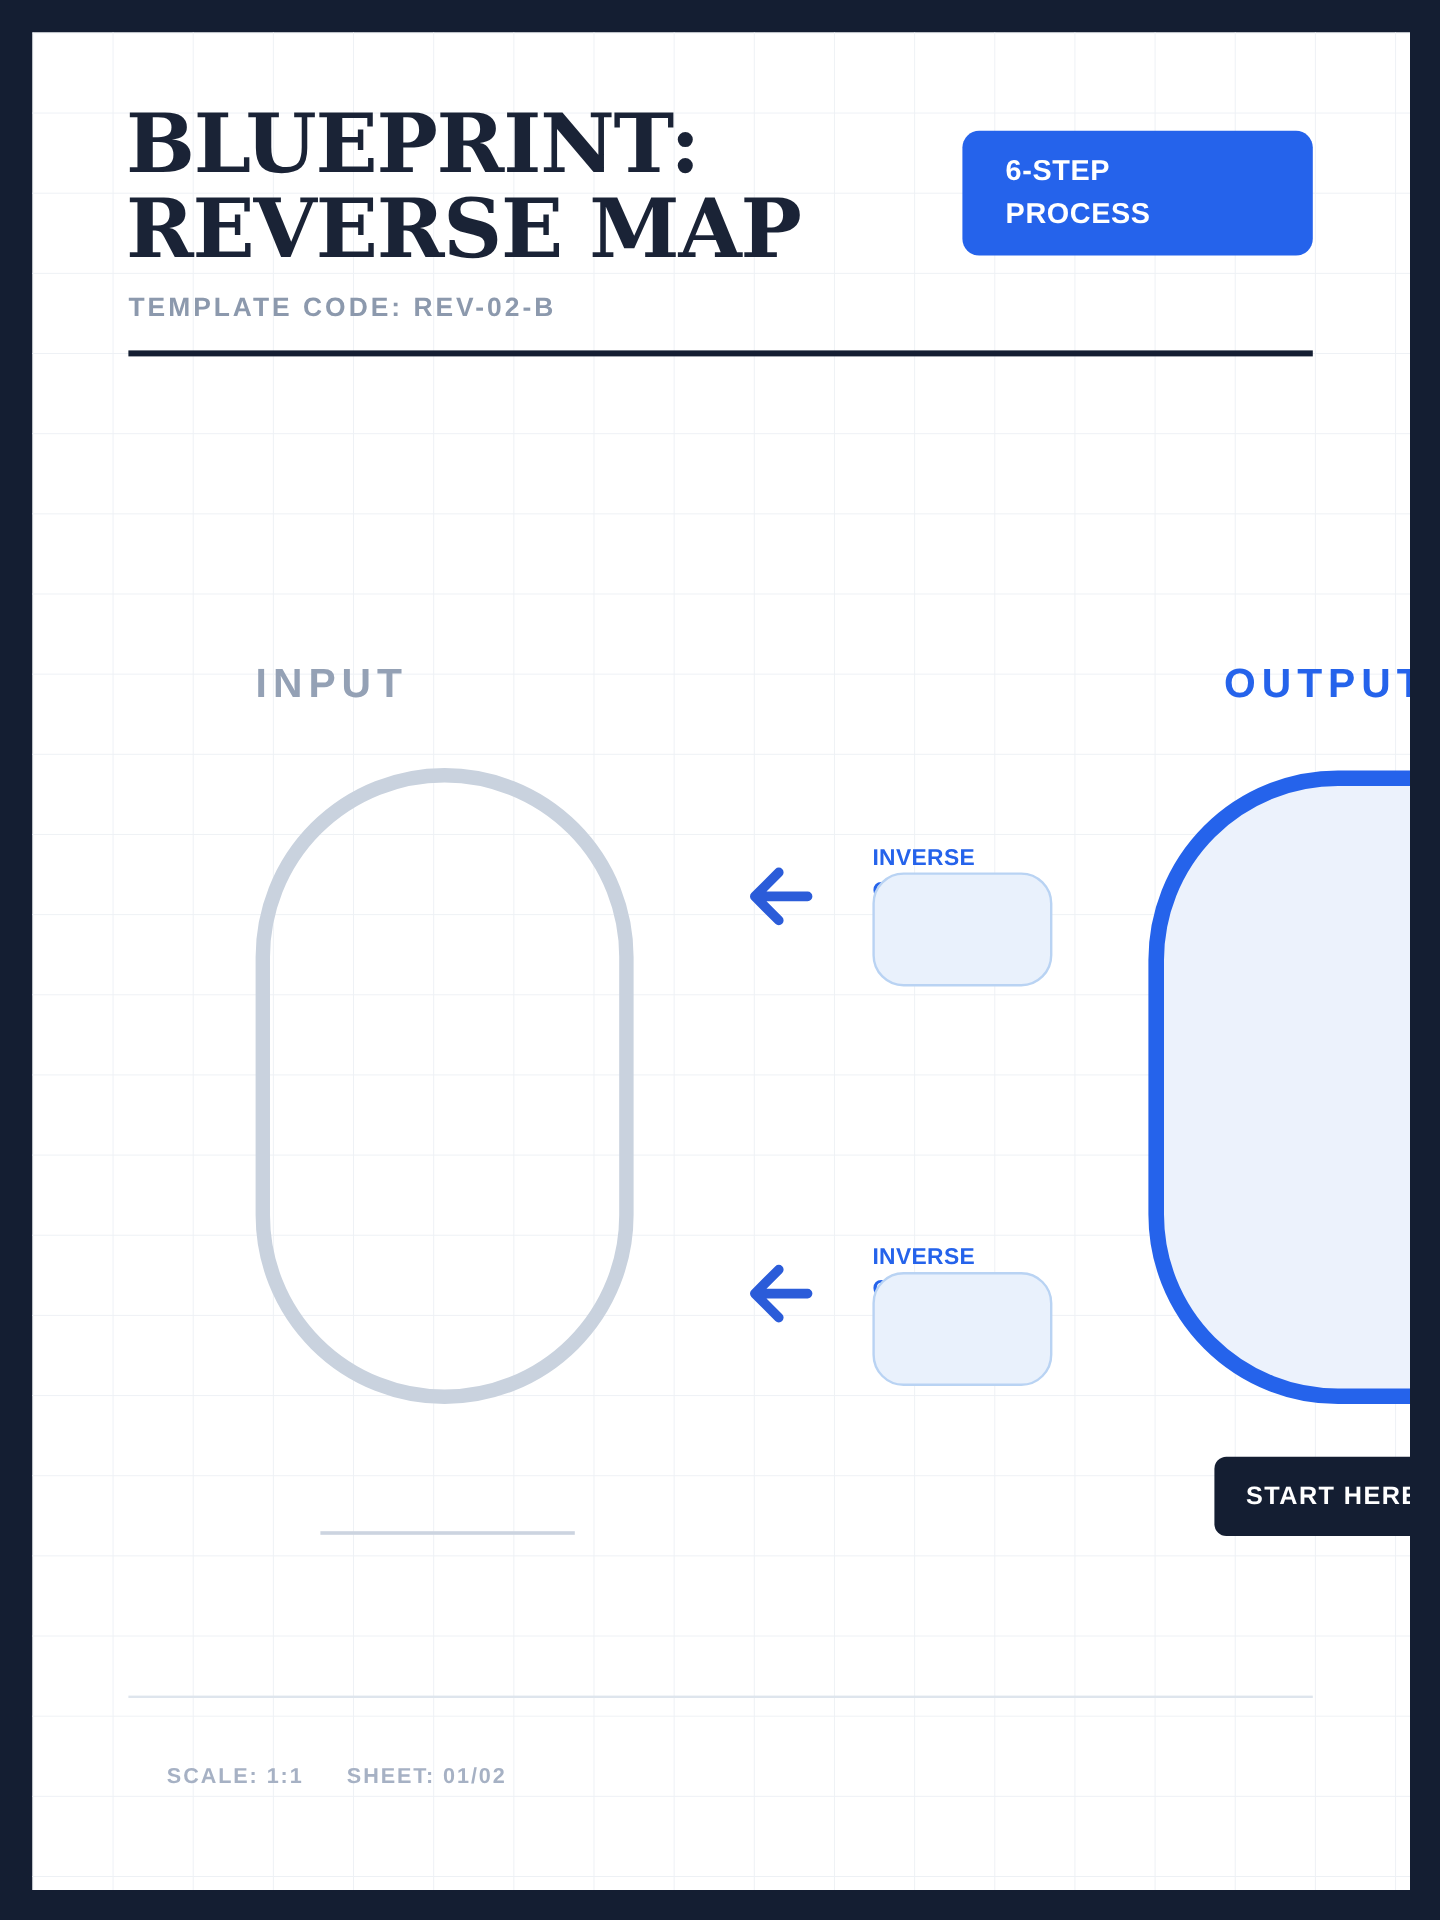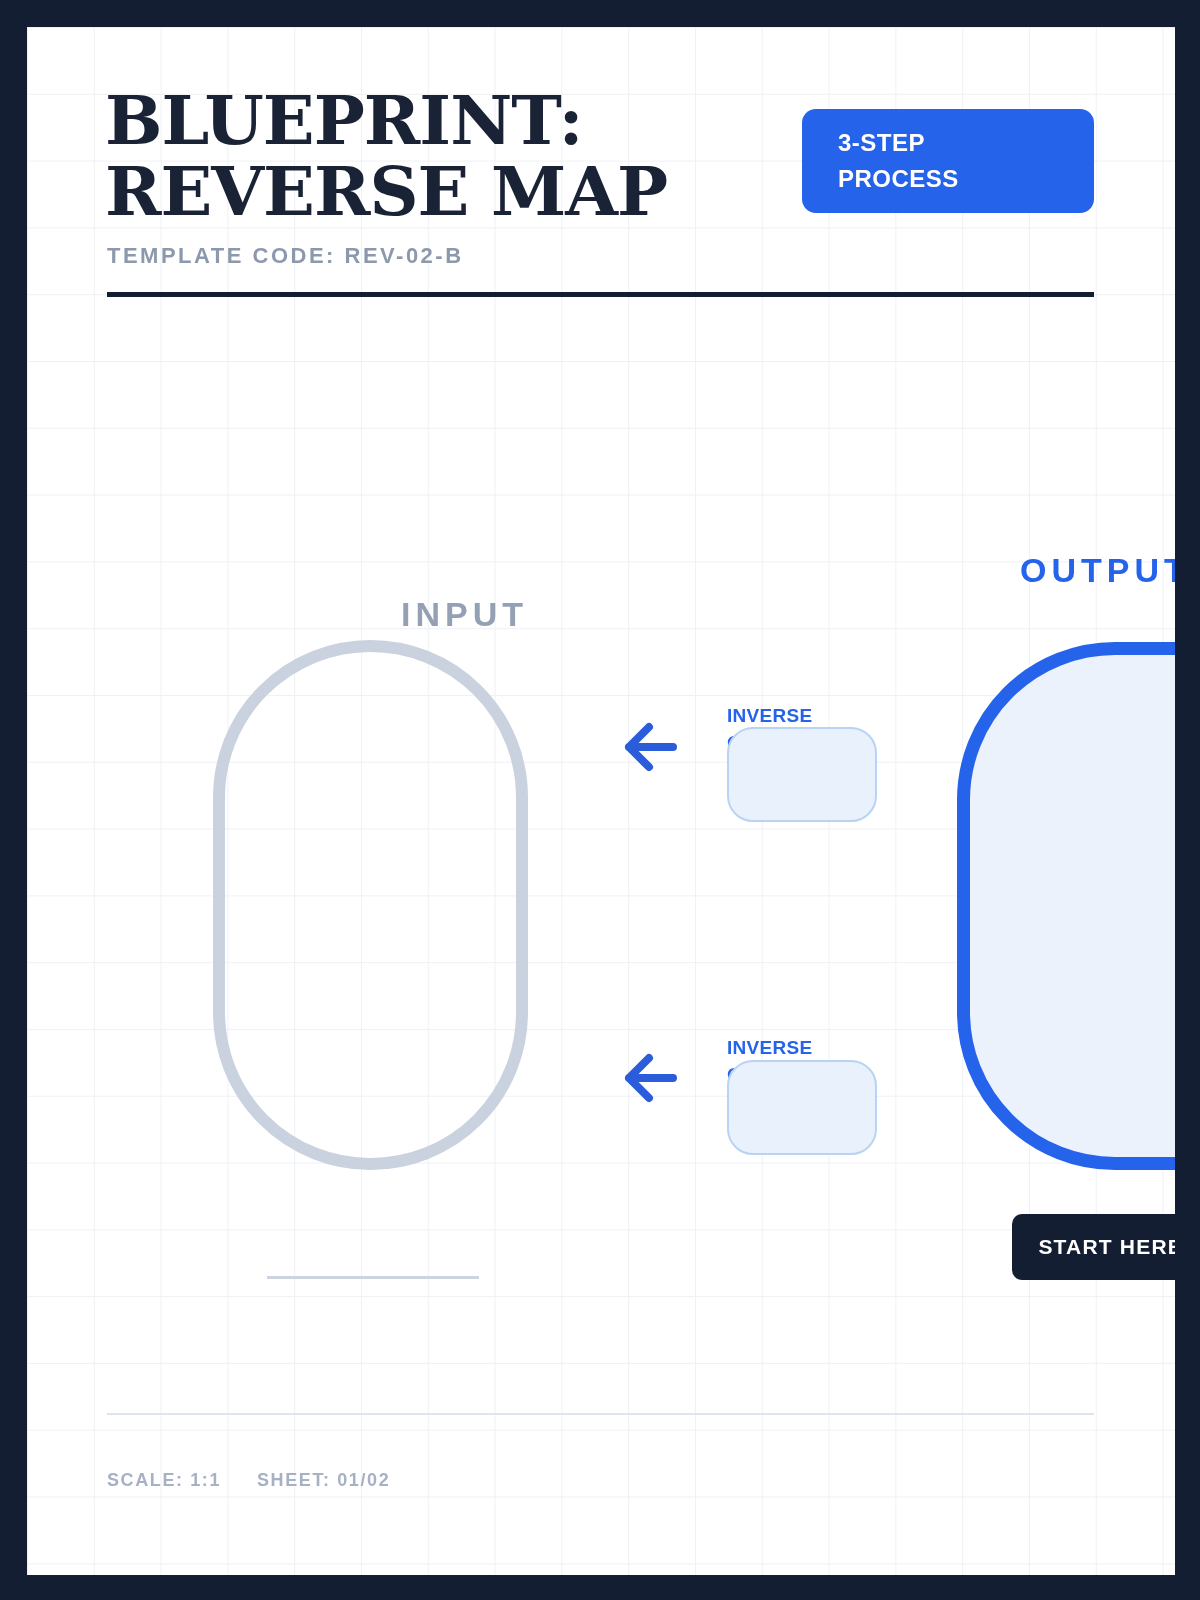--- a/index.html
+++ b/index.html
@@ -66,23 +66,22 @@
   .col-label {
     position: absolute;
     top: 524px;
     font-weight: bold;
     font-size: 34px;
     letter-spacing: 5px;
     white-space: nowrap;
   }
   .input-label {
     left: 186px; width: 315px;
-    text-align: right;
+    text-align: left;
     color: #94a1b5;
-    margin-top: 44px;
   }
   .output-label {
     left: 993px;
     color: #2563eb;
   }
   .input-pill {
     position: absolute;
     left: 186px; top: 613px;
     width: 315px; height: 530px;
     border: 12px solid #c9d2de;
@@ -160,31 +159,31 @@
     width: 987px;
     display: flex;
     justify-content: space-between;
     align-items: baseline;
     font-weight: bold;
     font-size: 18px;
     letter-spacing: 1.6px;
     color: #a6b1c4;
     white-space: nowrap;
   }
-  .footer-right { display: flex; gap: 36px; }
+  .footer-right { display: flex; gap: 36px; margin-left: 32px; }
 </style>
 </head>
 <body>
 
 <div class="frame">
   <div class="page">
 
     <h1 class="title">BLUEPRINT: REVERSE MAP</h1>
 
-    <div class="badge">3-STEP PROCESS</div>
+    <div class="badge">6-STEP PROCESS</div>
 
     <div class="template-code">TEMPLATE CODE: REV-02-B</div>
 
     <div class="rule"></div>
 
     <div class="col-label input-label">INPUT</div>
     <div class="col-label output-label">OUTPUT</div>
 
     <div class="input-pill"></div>
     <div class="output-pill"></div>

